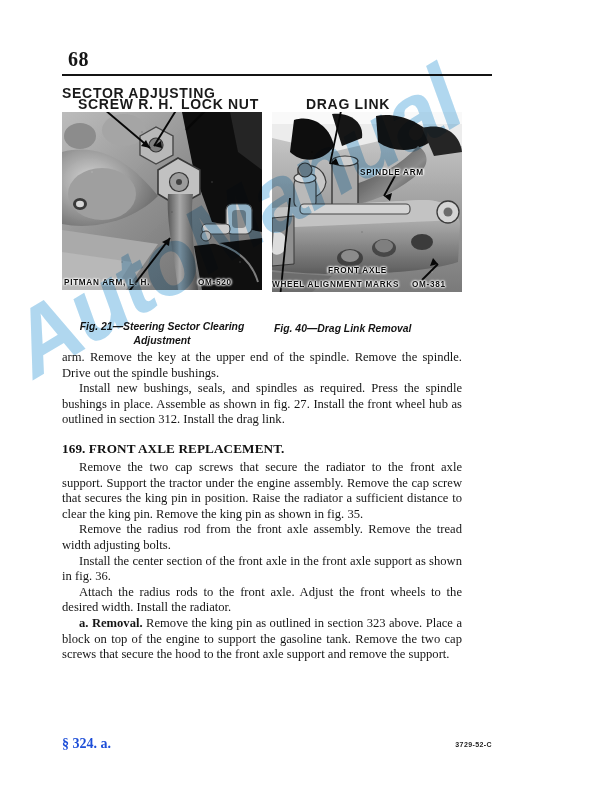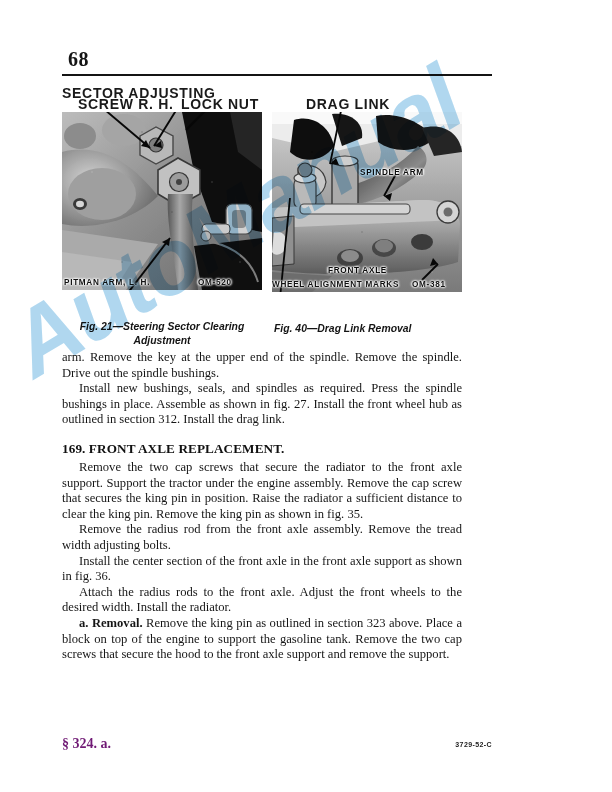--- a/index.html
+++ b/index.html
@@ -172,21 +172,21 @@
     width: 430px;
     height: 18px;
   }
   .footer .fleft {
     position: absolute;
     left: 0;
     top: 0;
     font-family: "Liberation Serif", serif;
     font-weight: bold;
     font-size: 14px;
-    color: #701a75;
+    color: #1d4ed8;
   }
   .footer .fright {
     position: absolute;
     right: 0;
     top: 5px;
     font-family: "Liberation Sans", sans-serif;
     font-weight: bold;
     font-size: 7px;
     letter-spacing: 0.4px;
     color: #222;

